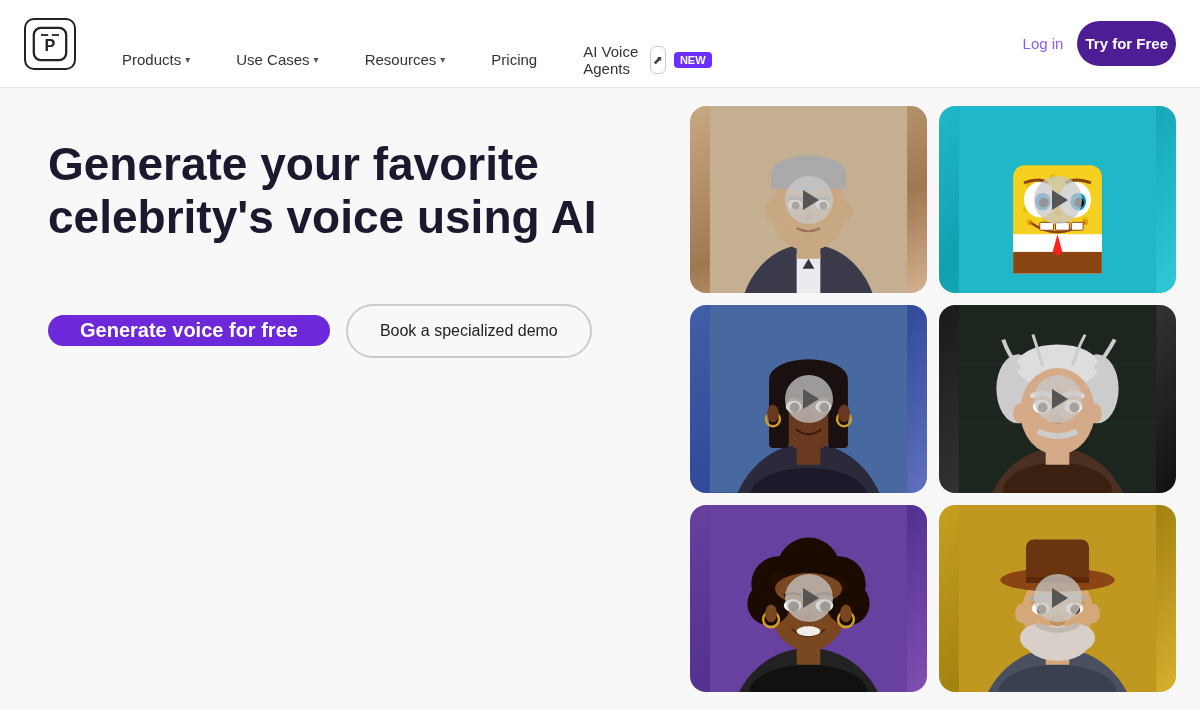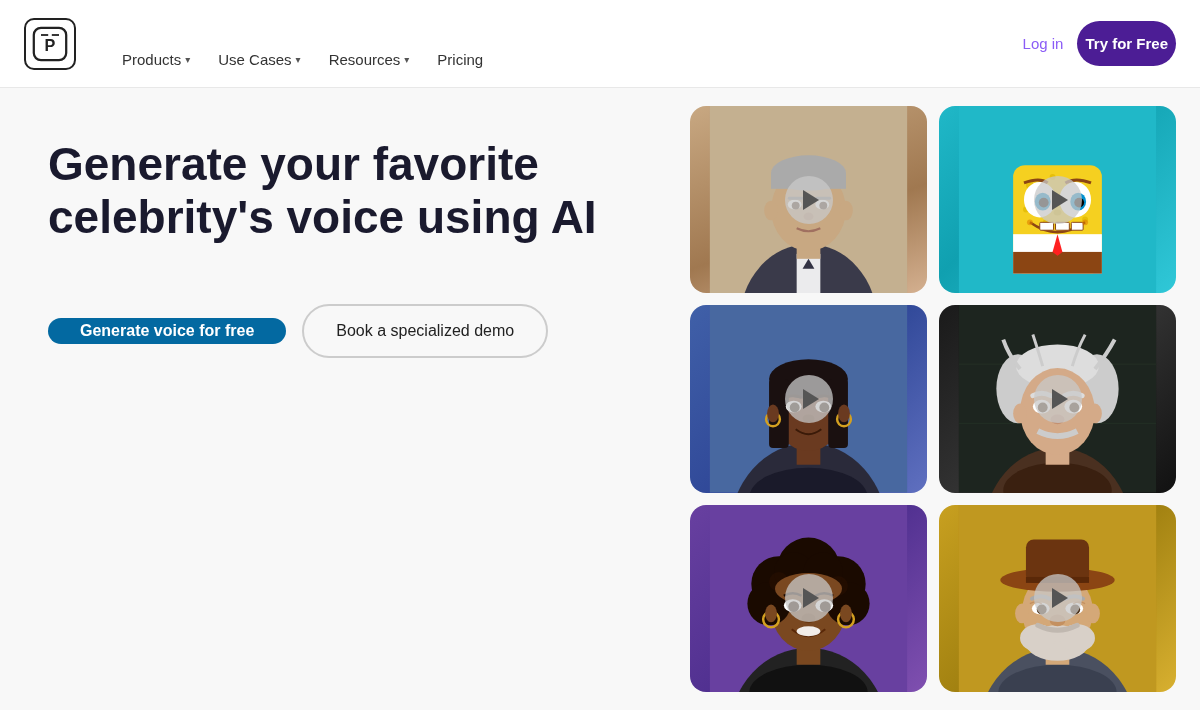--- a/index.html
+++ b/index.html
@@ -16,21 +16,21 @@
     .logo {
       width: 52px; height: 52px;
       border: 2px solid #222;
       border-radius: 10px;
       display: flex; align-items: center; justify-content: center;
       margin-right: 32px;
       flex-shrink: 0;
     }
     .logo svg { width: 36px; height: 36px; }
     .nav-items {
-      display: flex; gap: 0; flex: 1; margin-top: 32px;
+      display: flex; gap: 18px; flex: 1; margin-top: 32px;
     }
     .nav-item {
       display: flex; align-items: center; gap: 4px;
       padding: 8px 14px;
       font-size: 15px; color: #333;
       cursor: pointer; border-radius: 6px;
       white-space: nowrap;
     }
     .nav-chevron { font-size: 10px; color: #555; }
     .nav-ai-voice {
@@ -84,22 +84,22 @@
     }
     .hero-desc {
       font-size: 16px; color: #555; line-height: 1.7;
       max-width: 540px;
       margin-bottom: 48px;
     }
     .cta-row {
       display: flex; gap: 16px; align-items: center;
     }
     .btn-primary {
-      background: #0369a1;
-      color: #fff; font-weight: 700; font-size: 16px;
+      background: #6d28d9;
+      color: #fff; font-weight: 700; font-size: 20px;
       padding: 4px 32px; border-radius: 40px;
       cursor: pointer; border: none;
       white-space: nowrap;
     }
     .btn-secondary {
       background: transparent;
       color: #222; font-weight: 400; font-size: 16px;
       padding: 16px 32px; border-radius: 40px;
       cursor: pointer;
       border: 2px solid #ccc;
@@ -189,20 +189,25 @@
       <span>Use Cases</span>
       <span class="nav-chevron">▾</span>
     </div>
     <div class="nav-item">
       <span>Resources</span>
       <span class="nav-chevron">▾</span>
     </div>
     <div class="nav-item">
       <span>Pricing</span>
     </div>
+    <div class="nav-ai-voice">
+      <span class="nav-ai-voice-text">AI Voice Agents</span>
+      <div class="nav-external-icon">⬈</div>
+      <span class="new-badge">NEW</span>
+    </div>
   </div>
 
   <div class="nav-spacer"></div>
 
   <div class="nav-login">Log in</div>
   <button class="nav-try">Try for Free</button>
 </nav>
 
 <div class="main">
 

